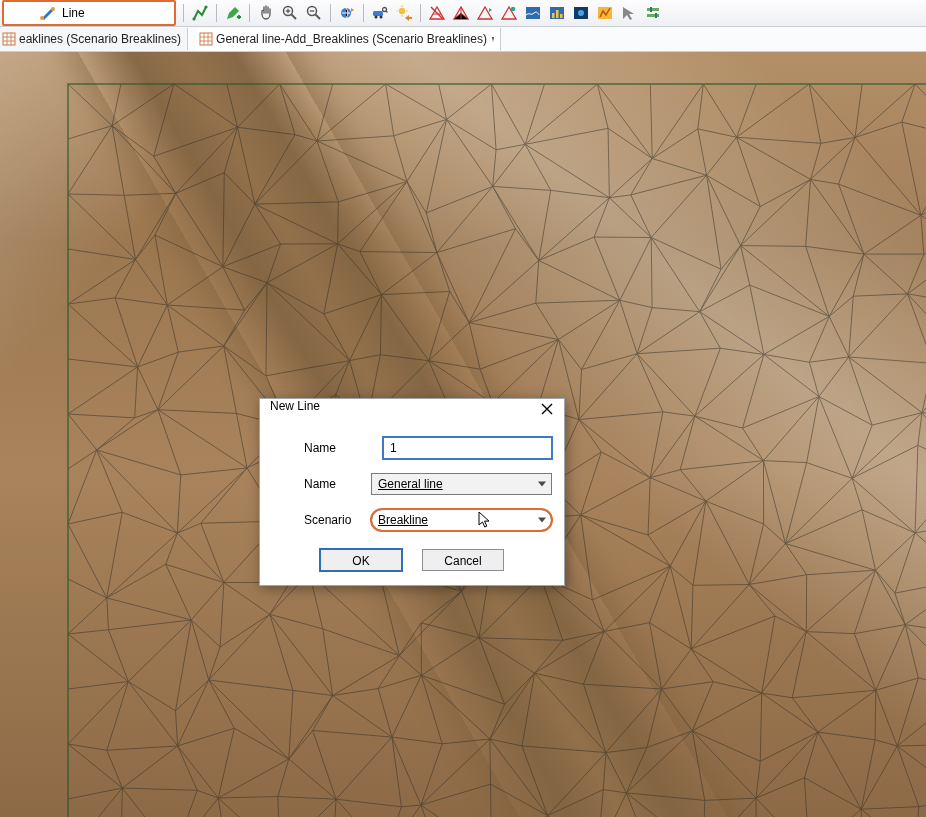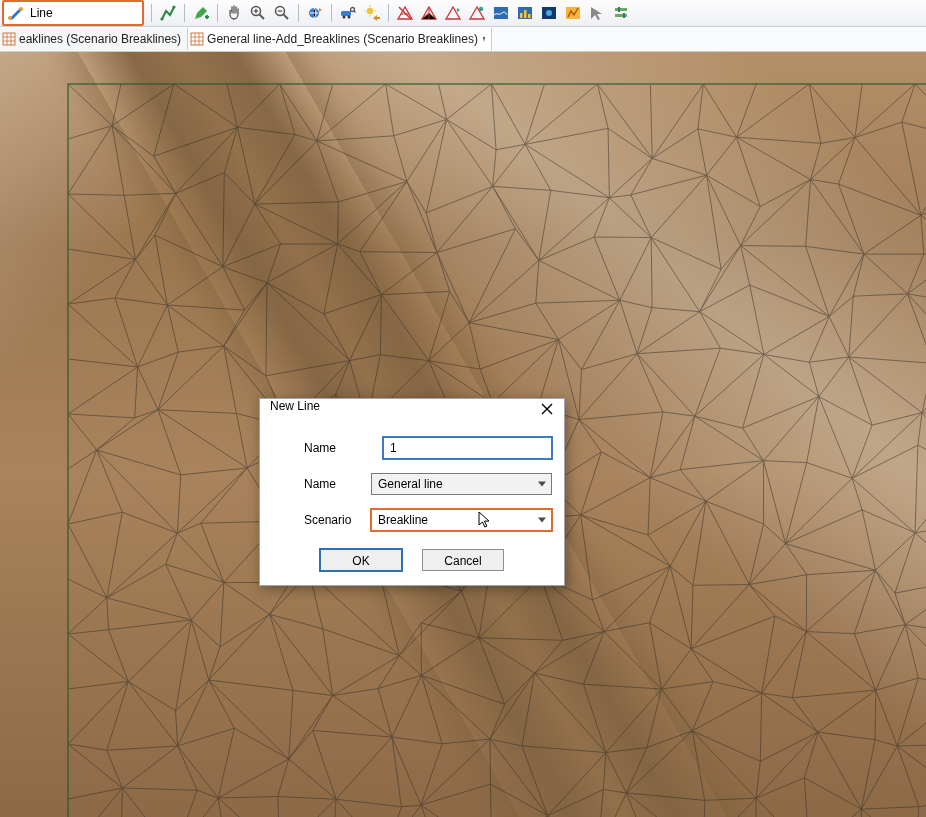--- a/index.html
+++ b/index.html
@@ -45,40 +45,42 @@
 
   .type-box-wrap {
     display: flex;
     align-items: center;
     height: 22px;
     border: 2px solid #e06a2f;
     border-radius: 2px;
     background: #fff;
     margin-right: 2px;
     flex: none;
+    padding-left: 32px;
   }
   .type-box-wrap .tool-icon { border: none; width: 22px; }
   .type-select {
     width: 108px;
     height: 20px;
     border: none;
     font: inherit;
     padding: 0 4px;
     background: #fff;
     outline: none;
   }
 
   
   .tabstrip {
     display: flex;
     align-items: center;
     height: 24px;
     background: #fafbfc;
     border-bottom: 1px solid #c7cdd3;
     padding-left: 0;
+    gap: 9px;
   }
   .tab {
     display: flex;
     align-items: center;
     height: 22px;
     padding: 0 6px 0 2px;
     border-right: 1px solid #c7cdd3;
     gap: 3px;
     font-size: 12px;
     color: #222;
@@ -184,38 +186,40 @@
     padding: 0 6px;
     background:#fff;
     box-sizing:border-box;
   }
   .txt.focus { outline: 1px solid #3e79c4; border-color:#3e79c4; }
   .sel {
     background:#f2f2f2;
     appearance:none;
     -webkit-appearance:none;
     padding-right:18px;
+    text-decoration:underline;
   }
   .sel-wrap {
     position:relative; flex:1; display:flex;
   }
   .sel-wrap::after {
     content:"";
     position:absolute; right:6px; top:50%;
     width:0;height:0;
     border-left:4px solid transparent;
     border-right:4px solid transparent;
     border-top:5px solid #4a4a4a;
     transform:translateY(-50%);
     pointer-events:none;
   }
   .sel-wrap.highlight .sel {
     outline:2px solid #e06a2f;
     outline-offset:-1px;
     background:#fff;
+    border-radius:11px;
   }
   .cursor {
     position:absolute;
     width:14px;height:18px;
     pointer-events:none;
   }
   .dlg-buttons {
     display:flex;
     justify-content:center;
     gap:20px;

